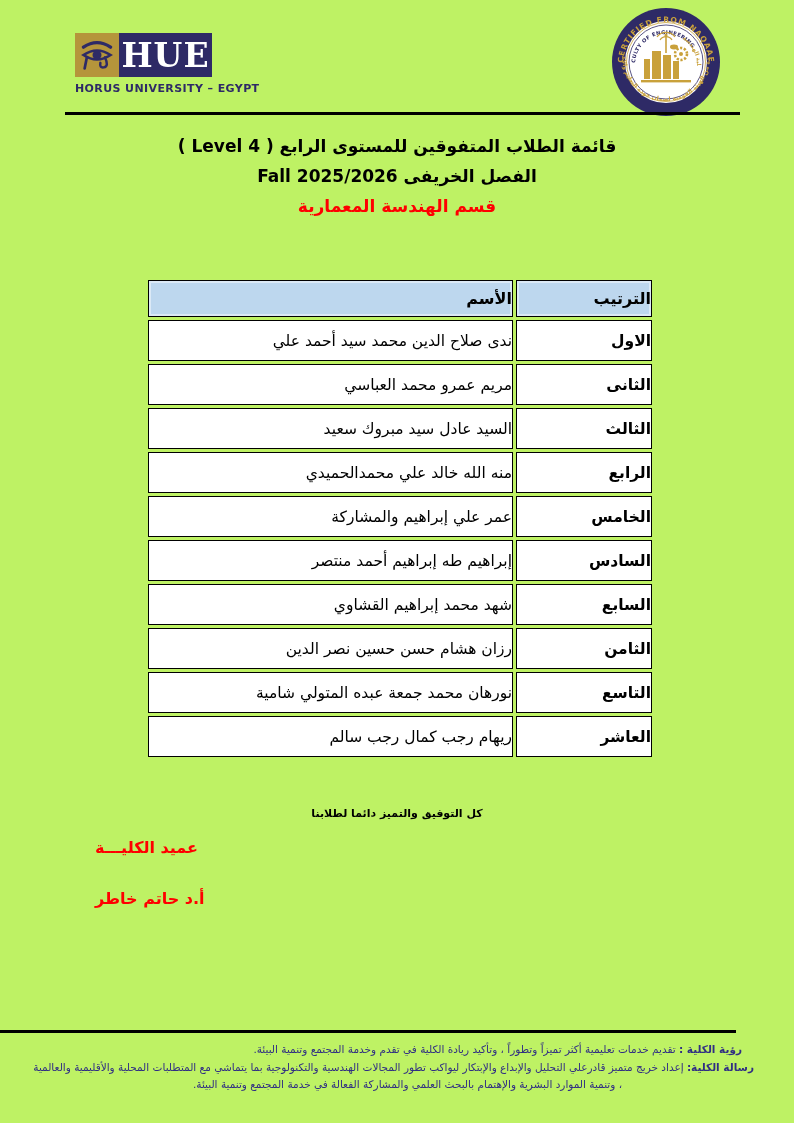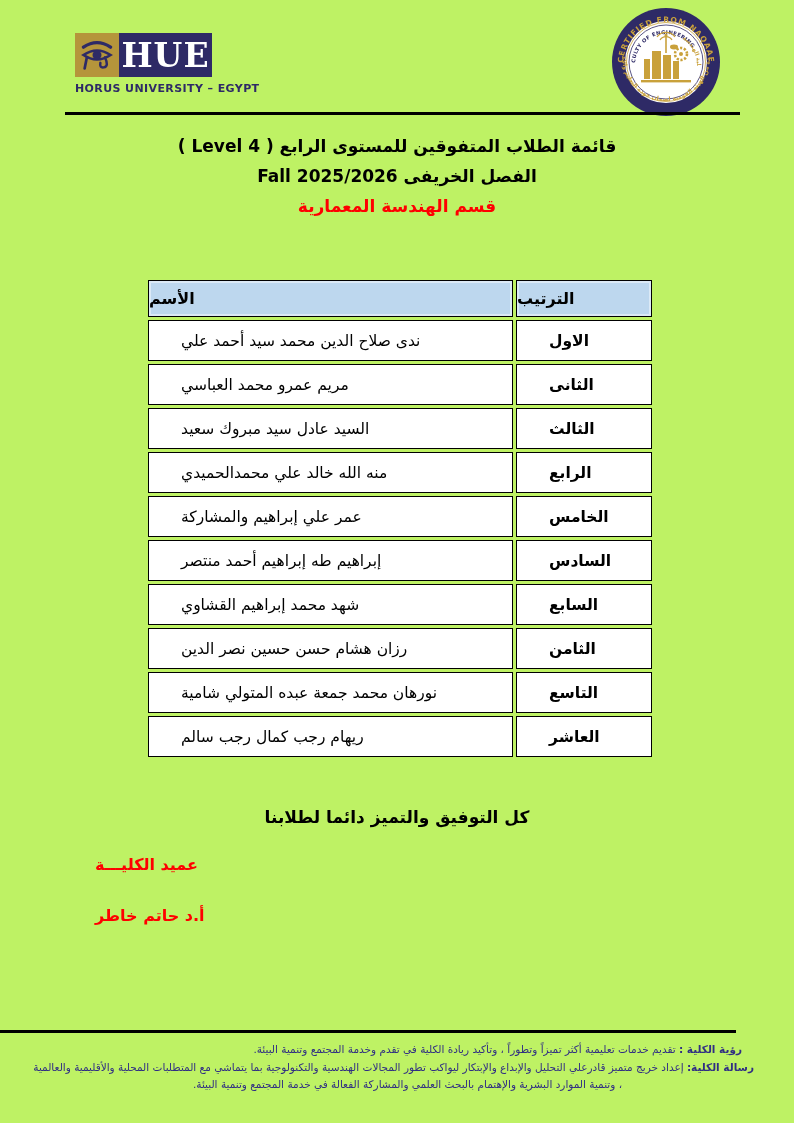--- a/index.html
+++ b/index.html
@@ -48,40 +48,40 @@
 
   
   .students-table {
     position: absolute; left: 145px; top: 277px; width: 510px;
     direction: rtl;
     border-collapse: separate; border-spacing: 3px;
     table-layout: fixed;
   }
   .students-table th, .students-table td {
     border: 1px solid #000;
-    text-align: left; vertical-align: middle;
+    text-align: right; vertical-align: middle;
     overflow: hidden;
     margin-left: 45px;
   }
   .students-table th {
     height: 37px; font-size: 16px; font-weight: bold;
     box-shadow: inset 0 0 0 2px rgba(255,255,255,0.45);
   }
   .students-table td { height: 41px; font-size: 15.5px; background: #fff; padding-left: 32px; }
   .students-table td.rank-cell { font-weight: bold; }
 
   
   .wish {
     position: absolute; top: 807px; left: 0; right: 0;
-    text-align: center; font-weight: bold; font-size: 17px; color: #000;
+    text-align: center; font-weight: bold; font-size: 11px; color: #000;
     direction: rtl;
   }
   .dean-title, .dean-name {
     position: absolute; left: 95px; color: #FF0000; font-weight: bold;
-    font-size: 16px; direction: rtl; white-space: nowrap; margin-top: 17px;
+    font-size: 16px; direction: rtl; white-space: nowrap;
   }
   .dean-title { top: 838px; }
   .dean-name  { top: 889px; }
 
   
   .bottom-rule {
     position: absolute; top: 1030px; left: 0; width: 736px; height: 3px;
     background: #000;
   }
   .footer {

